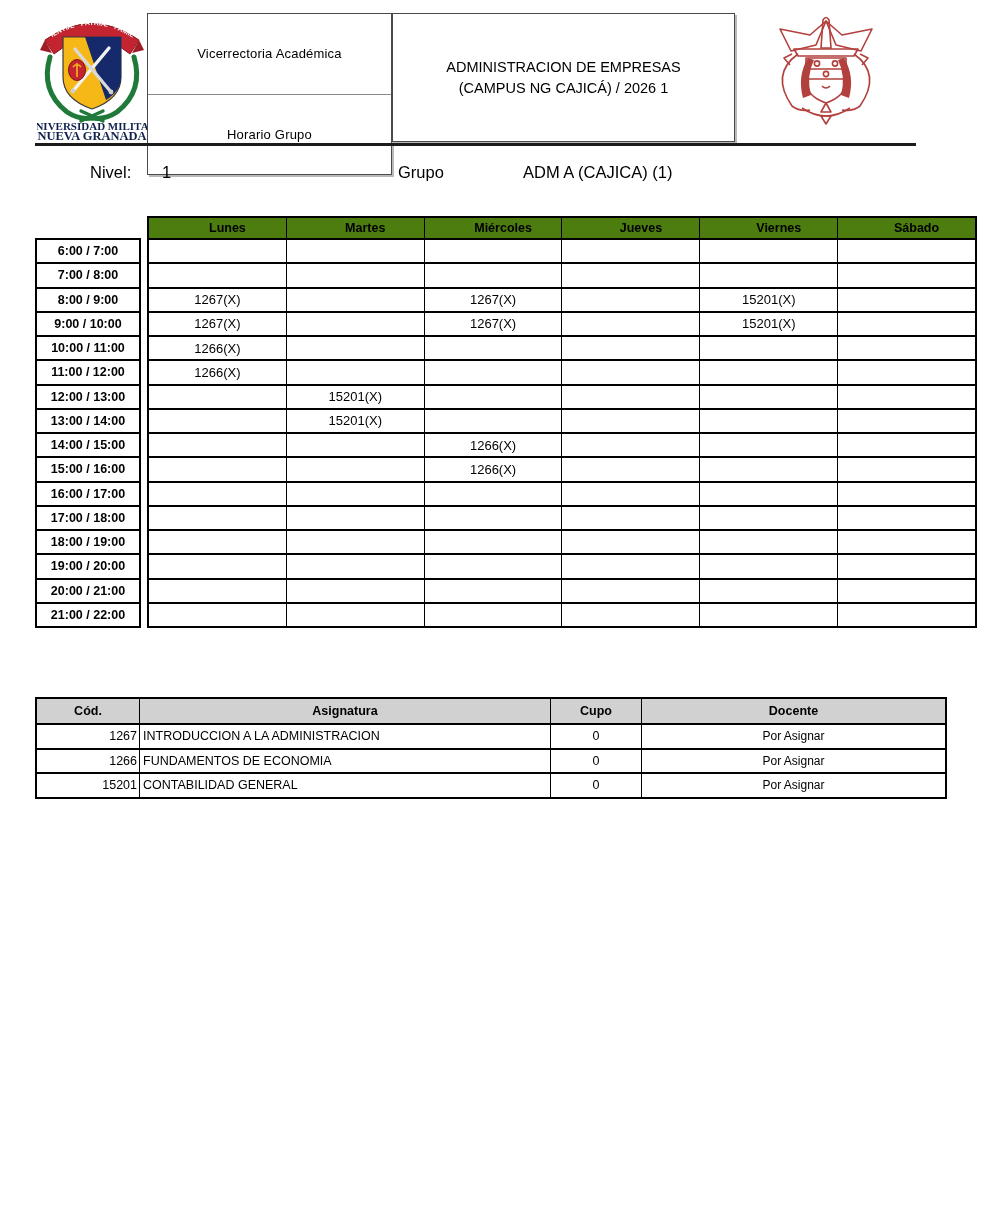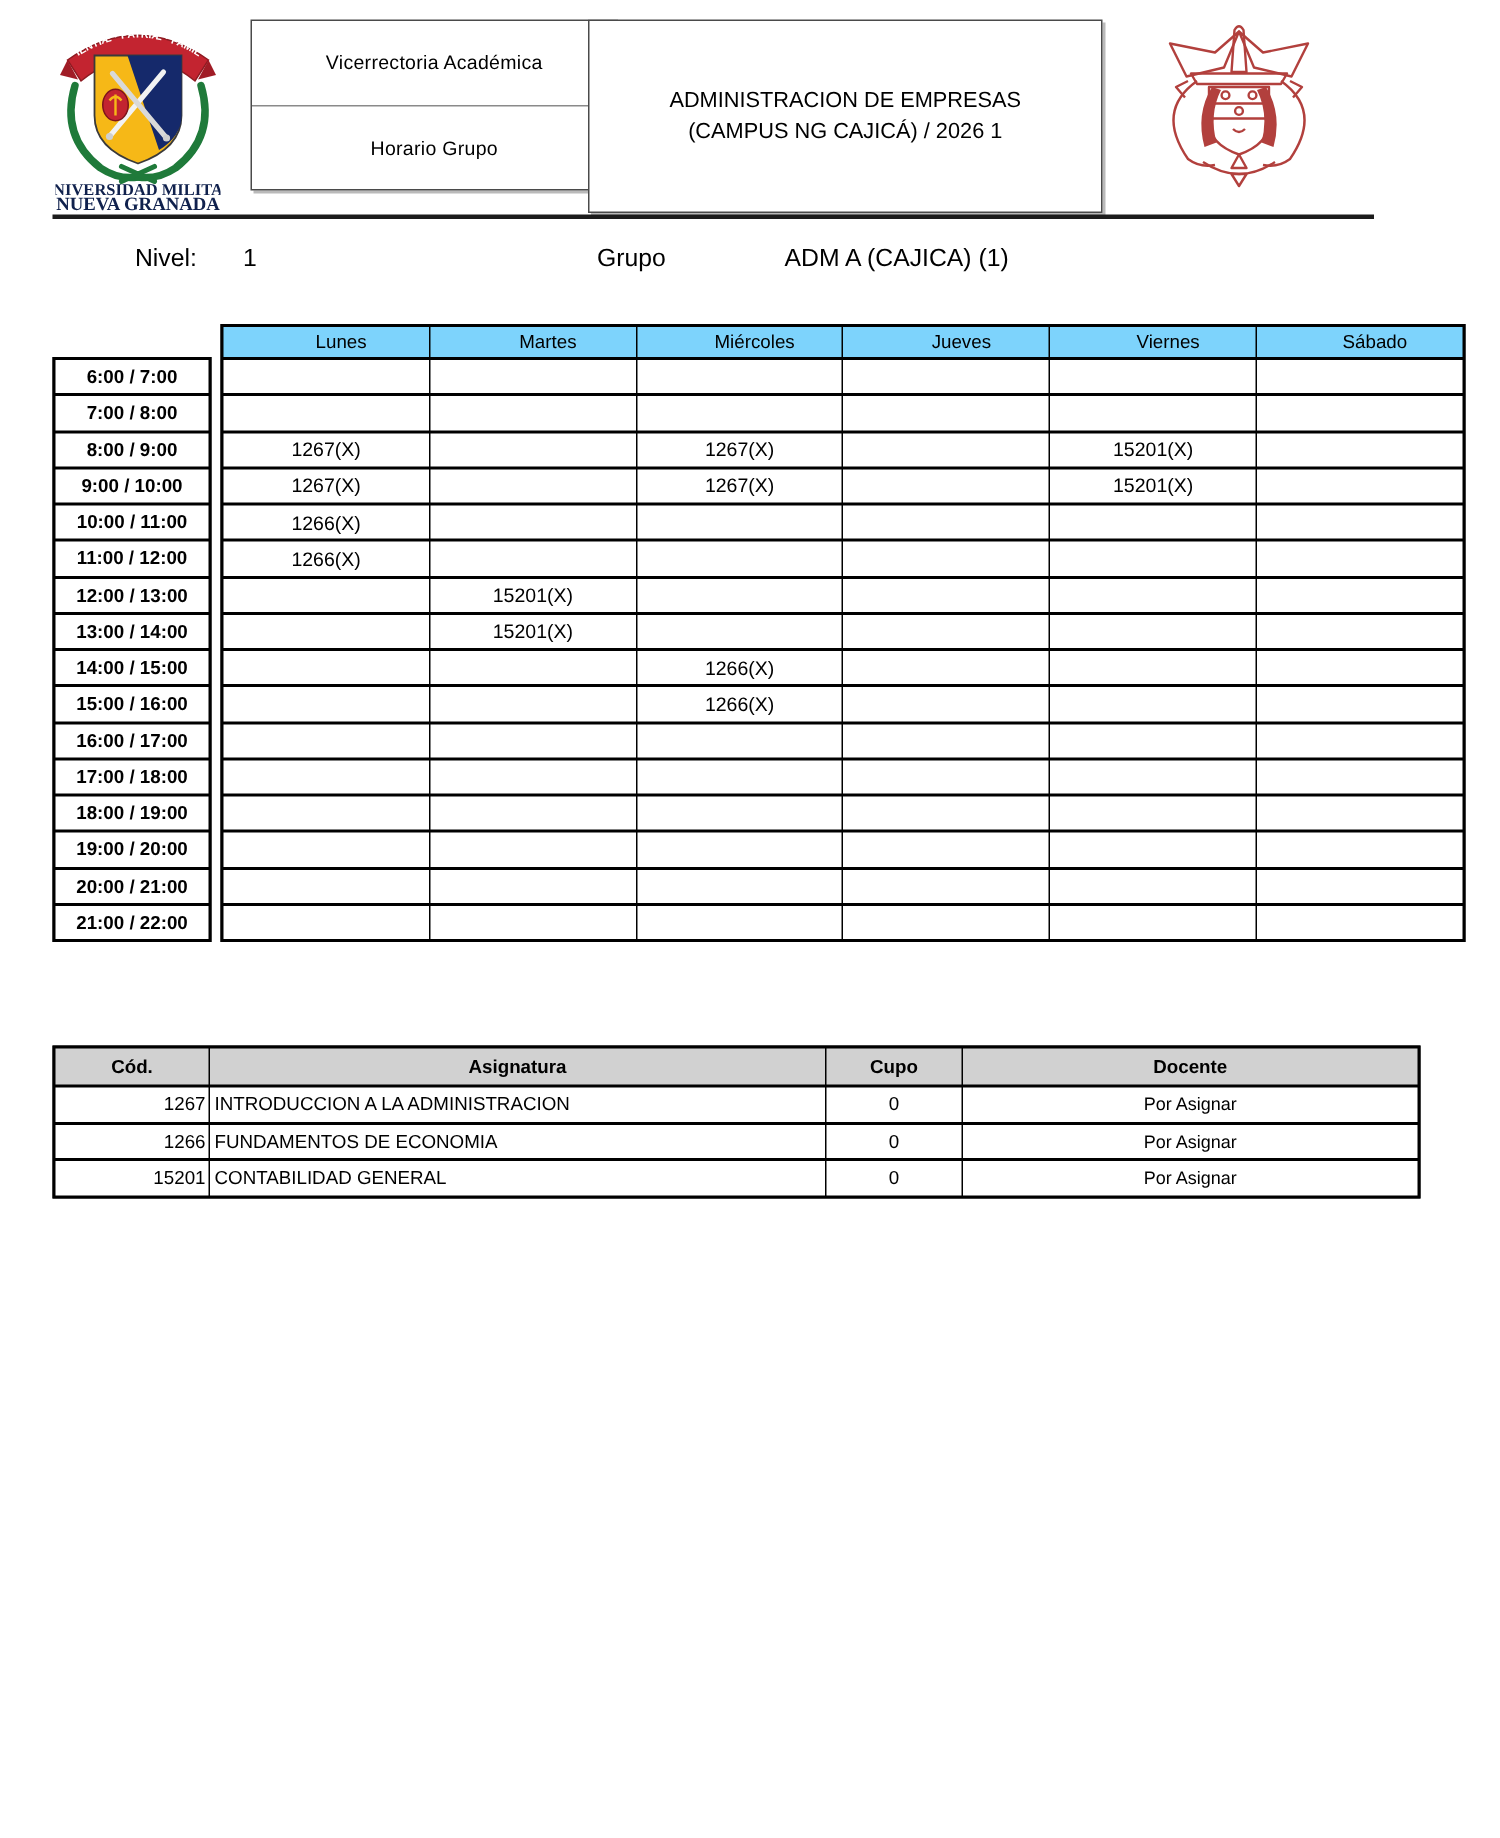--- a/index.html
+++ b/index.html
@@ -2,23 +2,23 @@
 <html><head>
 <meta charset="utf-8">
 <style>
   * { margin:0; padding:0; box-sizing:border-box; }
   html,body { width:1000px; height:1225px; background:#ffffff;
     font-family:"Liberation Sans","DejaVu Sans",sans-serif; color:#000; }
   .page { position:relative; width:1000px; height:1225px; background:#fff; overflow:hidden; }
 
   
   .logo-left { position:absolute; left:37px; top:7px; width:110px; height:134px; }
-  .hdr-cells { position:absolute; left:147px; top:13px; width:245px; height:114px;
+  .hdr-cells { position:absolute; left:147px; top:13px; width:245px; height:162px;
     border:1px solid #4a4a4a; background:#fff; box-shadow:2px 2px 0 rgba(130,130,130,.55);
-    display:flex; flex-direction:column;margin-left:20px; }
+    display:flex; flex-direction:column; }
   .hdr-cell { flex:1; display:flex; align-items:center; justify-content:center;
     font-size:13px; letter-spacing:.2px; }
   .hdr-cell:first-child { border-bottom:1px solid #8a8a8a; }
   .title-box { position:absolute; left:392px; top:13px; width:343px; height:129px;
     border:1px solid #4a4a4a; background:#fff; box-shadow:2px 2px 0 rgba(130,130,130,.55);
     display:flex; flex-direction:column; align-items:center; justify-content:center;
     font-size:14.5px; line-height:1.4; text-align:left; }
   .crest-right { position:absolute; left:764px; top:12px; width:124px; height:114px; }
   .top-rule { position:absolute; left:35px; top:143px; width:881px; height:3px; background:#1c1c1c; }
 
@@ -33,22 +33,22 @@
   
   .time-col { position:absolute; left:35px; top:238px; width:106px;
     background:#000; border:2px solid #000; display:grid;
     grid-template-rows:repeat(16,22.25px); row-gap:2px; }
   .time-cell { background:#fff; display:flex; align-items:center; justify-content:center;
     font-size:12.5px; font-weight:bold; white-space:nowrap; }
   .sched-grid { position:absolute; left:147px; top:216px; width:830px;
     background:#000; border:2px solid #000; display:grid;
     grid-template-columns:repeat(6,1fr);
     grid-template-rows:20px repeat(16,22.25px); column-gap:1px; row-gap:2px; }
-  .sg-head { background:#7dd3fc; display:flex; align-items:center; justify-content:center;
-    font-size:12.5px; font-weight:normal;padding-left:20px; }
+  .sg-head { background:#4d7c0f; display:flex; align-items:center; justify-content:center;
+    font-size:12.5px; font-weight:bold;padding-left:20px; }
   .sg-cell { background:#fff; display:flex; align-items:center; justify-content:center;
     font-size:13px; white-space:nowrap; }
 
   
   .legend-box { position:absolute; left:163px; top:637px; width:702px; height:33px;
     border:1px solid #8d8d8d; background:#fff; box-shadow:2px 2px 0 #b8b8b8;
     display:flex; align-items:center; justify-content:center; font-size:18px; }
 
   
   .courses-grid { position:absolute; left:35px; top:697px; width:912px;

